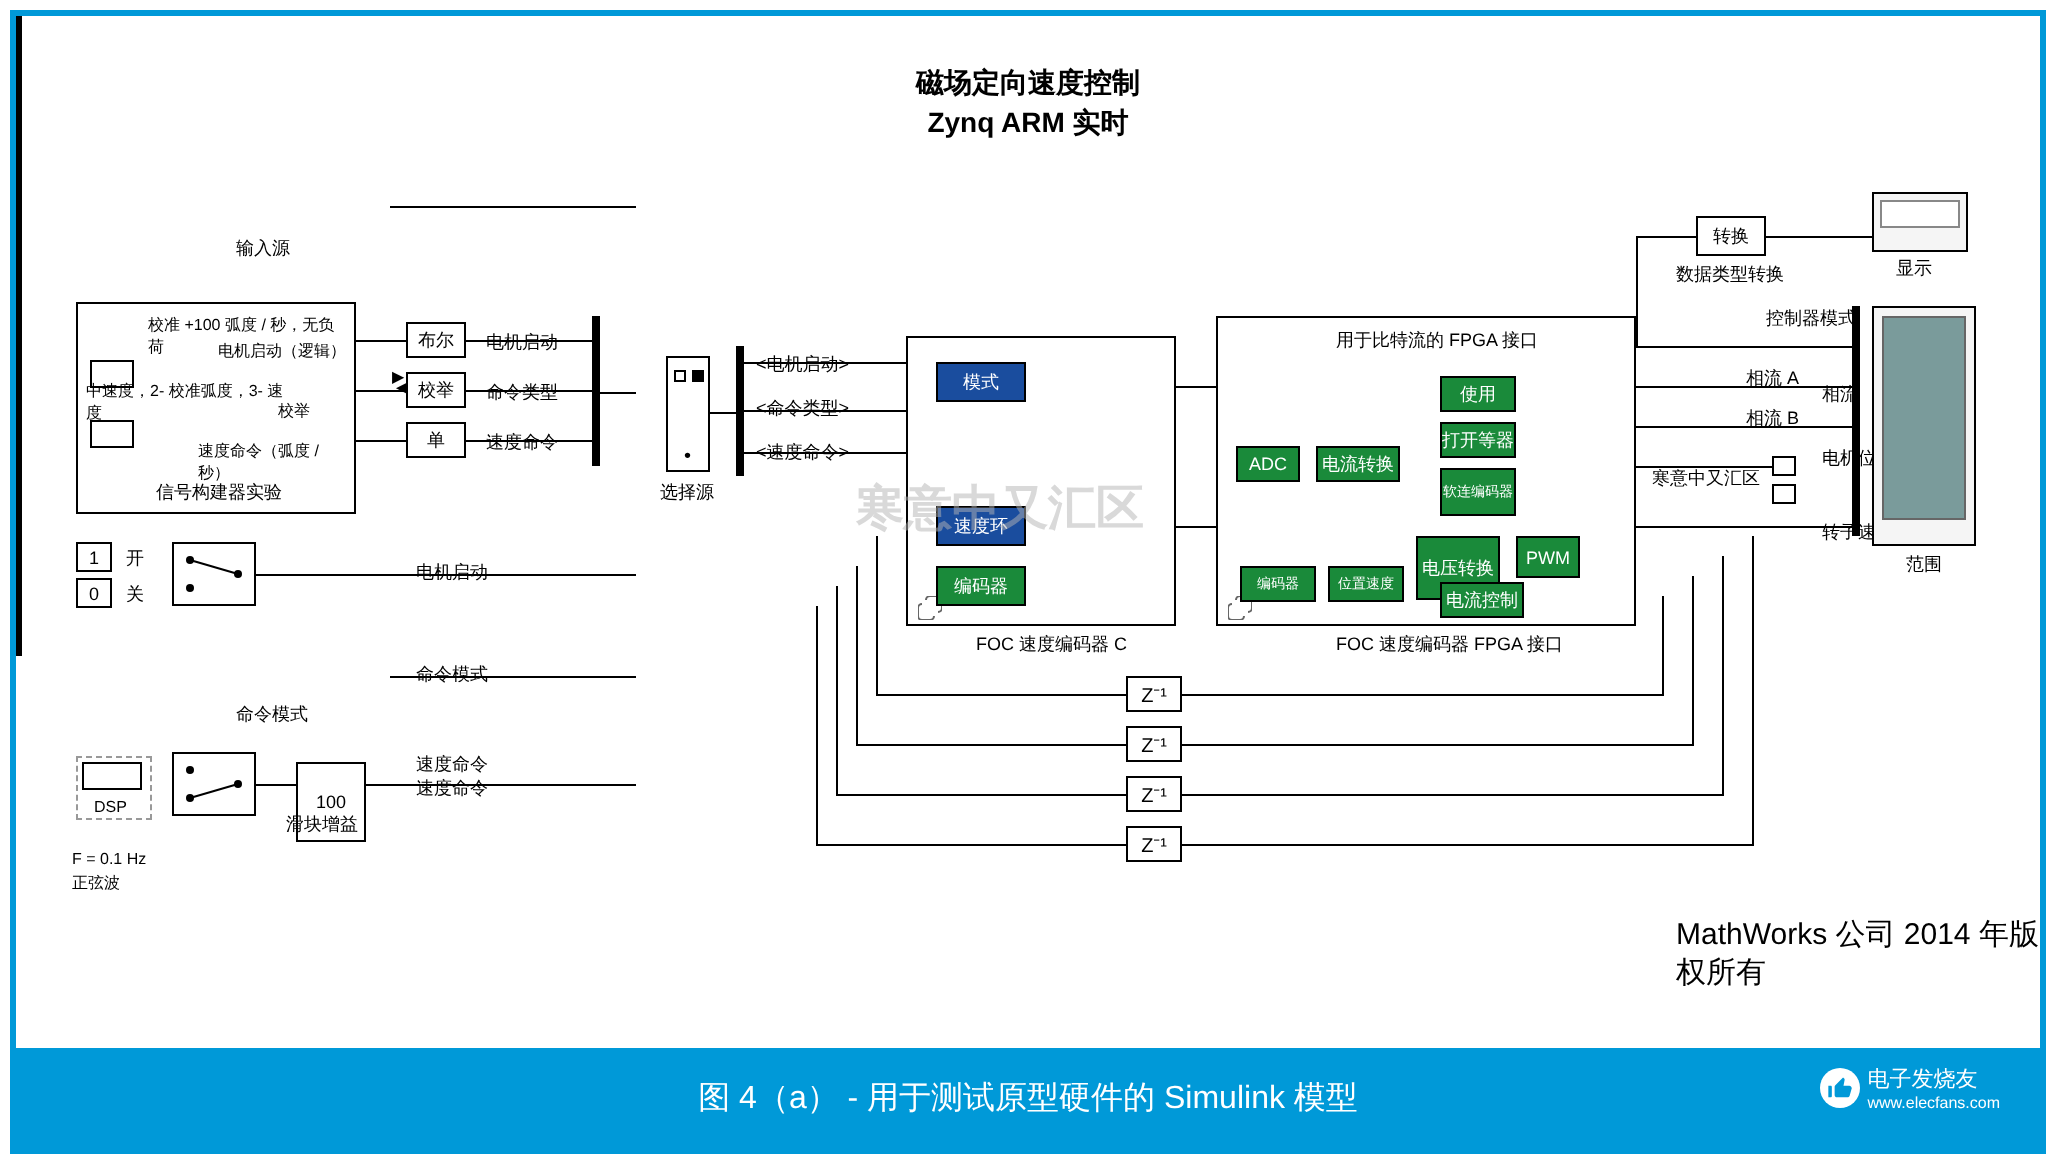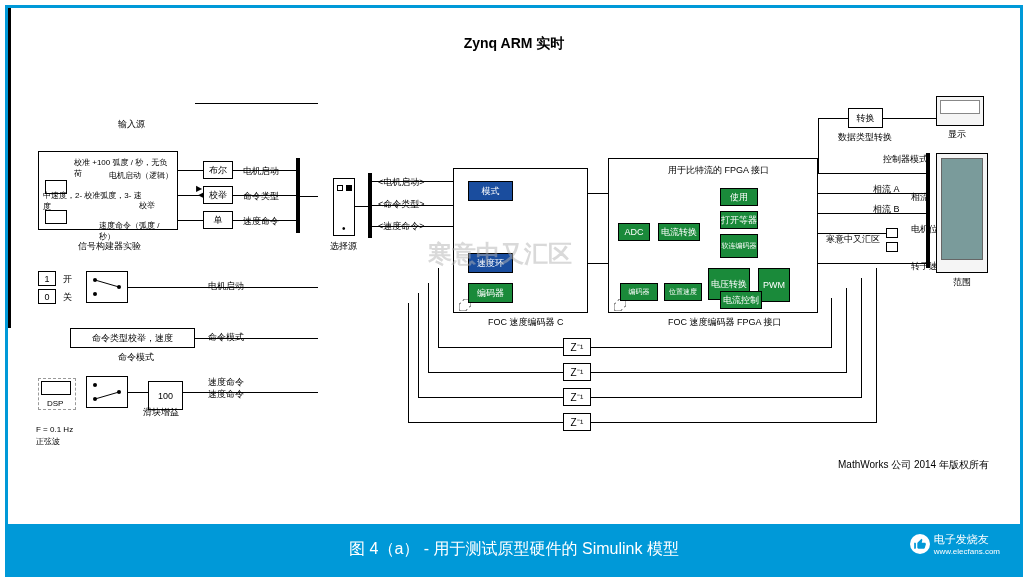--- a/index.html
+++ b/index.html
@@ -32,36 +32,37 @@
     
     .footer-bar { position: absolute; bottom: 8px; left: 8px; right: 8px; height: 50px; background: #0099d8; display: flex; align-items: center; justify-content: center; }
     .footer-caption { color: #fff; font-size: 16px; }
     .elec-logo { position: absolute; right: 20px; bottom: 18px; color: #fff; font-size: 11px; display: flex; align-items: center; gap: 4px; }
     .elec-icon { width: 20px; height: 20px; background: #fff; border-radius: 50%; display: flex; align-items: center; justify-content: center; }
     .elec-icon svg { width: 14px; height: 14px; }
     
     .watermark { position: absolute; top: 230px; left: 420px; font-size: 24px; color: rgba(180,180,180,0.5); font-weight: bold; }
     
     .big-container { position: absolute; border: 1px solid #000; background: #fff; }
-    .copyright { position: absolute; font-size: 10px; }
+    .copyright { position: absolute; font-size: 15px; }
     
     .const-box { position: absolute; border: 1px solid #000; background: #fff; font-size: 9px; display: flex; align-items: center; justify-content: center; }
   </style>
 </head>
 <body>
 
 <div class="main-border">
 
   <div class="title-area">
+    <div class="title1">磁场定向速度控制</div>
     <div class="title2">Zynq ARM 实时</div>
   </div>
 
   <div class="label-text" style="top:110px; left:110px;">输入源</div>
 
-  <div class="signal-box" style="top:143px; left:30px; width:140px; height:79px;">
+  <div class="signal-box" style="top:143px; left:30px; width:140px; height:106px;">
     <div class="small-label" style="top:5px; left:35px; width:100px;">校准 +100 弧度 / 秒，无负荷</div>
     <div class="small-label" style="top:18px; left:70px;">电机启动（逻辑）</div>
     <div class="small-label" style="top:38px; left:4px; width:100px;">中速度，2- 校准弧度，3- 速度</div>
     <div class="small-label" style="top:48px; left:100px;">校举</div>
     <div class="small-label" style="top:68px; left:60px;">速度命令（弧度 / 秒）</div>
     <div style="position:absolute; top:28px; left:6px; width:22px; height:14px; border:1px solid #000;"></div>
     <div style="position:absolute; top:58px; left:6px; width:22px; height:14px; border:1px solid #000;"></div>
   </div>
   <div class="label-text" style="top:232px; left:70px;">信号构建器实验</div>
 
@@ -90,41 +91,38 @@
   <div class="switch-box" style="top:263px; left:78px; width:42px; height:32px;">
     <svg width="40" height="30" style="position:absolute;">
         <circle cx="8" cy="8" r="2" fill="#000"></circle>
         <circle cx="8" cy="22" r="2" fill="#000"></circle>
         <circle cx="32" cy="15" r="2" fill="#000"></circle>
         <line x1="8" y1="8" x2="32" y2="15" stroke="#000"></line>
       </svg>
   </div>
   <div class="label-text" style="top:272px; left:200px;">电机启动</div>
 
-  <div class="block" style="top:320px; left:62px; width:125px; height:20px;">
-    <span>命令类型校举，速度</span>
-  </div>
   <div class="label-text" style="top:343px; left:110px;">命令模式</div>
   <div class="label-text" style="top:323px; left:200px;">命令模式</div>
 
   <div class="signal-box" style="top:370px; left:30px; width:38px; height:32px; border:1px dashed #999;">
     <div style="position:absolute; top:2px; left:2px; width:30px; height:14px; border:1px solid #000;"></div>
     <div class="small-label" style="top:20px; left:8px;">DSP</div>
   </div>
   <div class="small-label" style="top:428px; left:28px;text-align:right;">正弦波</div>
   <div class="small-label" style="top:417px; left:28px;">F = 0.1 Hz</div>
   <div class="switch-box" style="top:368px; left:78px; width:42px; height:32px;">
     <svg width="40" height="30" style="position:absolute;">
         <circle cx="8" cy="8" r="2" fill="#000"></circle>
         <circle cx="8" cy="22" r="2" fill="#000"></circle>
         <circle cx="32" cy="15" r="2" fill="#000"></circle>
         <line x1="8" y1="22" x2="32" y2="15" stroke="#000"></line>
       </svg>
   </div>
-  <div class="block" style="top:373px; left:140px; width:35px; height:29px;">
+  <div class="block" style="top:373px; left:140px; width:35px; height:40px;">
     <span>100</span>
   </div>
   <div class="label-text" style="top:398px; left:135px;">滑块增益</div>
   <div class="label-text" style="top:368px; left:200px;">速度命令</div>
   <div class="label-text" style="top:380px; left:200px;">速度命令</div>
 
   <div class="thick-vline" style="top:80px; left:310px; height:320px;"></div>
   <div class="block" style="top:170px; left:325px; width:22px; height:58px;">
     <div style="position:absolute; top:6px; left:3px; width:6px; height:6px; border:1px solid #000;"></div>
     <div style="position:absolute; top:6px; left:12px; width:6px; height:6px; background:#000;"></div>
@@ -174,21 +172,21 @@
   </div>
   <div class="block block-green" style="top:203px; left:712px; width:38px; height:18px;">
     <span>打开等器</span>
   </div>
   <div class="block block-green" style="top:226px; left:712px; width:38px; height:24px; font-size:7px;">
     <span>软连编码器</span>
   </div>
   <div class="block block-green" style="top:260px; left:700px; width:42px; height:32px;">
     <span>电压转换</span>
   </div>
-  <div class="block block-green" style="top:260px; left:750px; width:32px; height:34px;">
+  <div class="block block-green" style="top:260px; left:750px; width:32px; height:21px;">
     <span>PWM</span>
   </div>
   <div class="block block-green" style="top:275px; left:612px; width:38px; height:18px; font-size:7px;">
     <span>编码器</span>
   </div>
   <div class="block block-green" style="top:275px; left:656px; width:38px; height:18px; font-size:7px;">
     <span>位置速度</span>
   </div>
   <div class="block block-green" style="top:283px; left:712px; width:42px; height:18px;">
     <span>电流控制</span>

